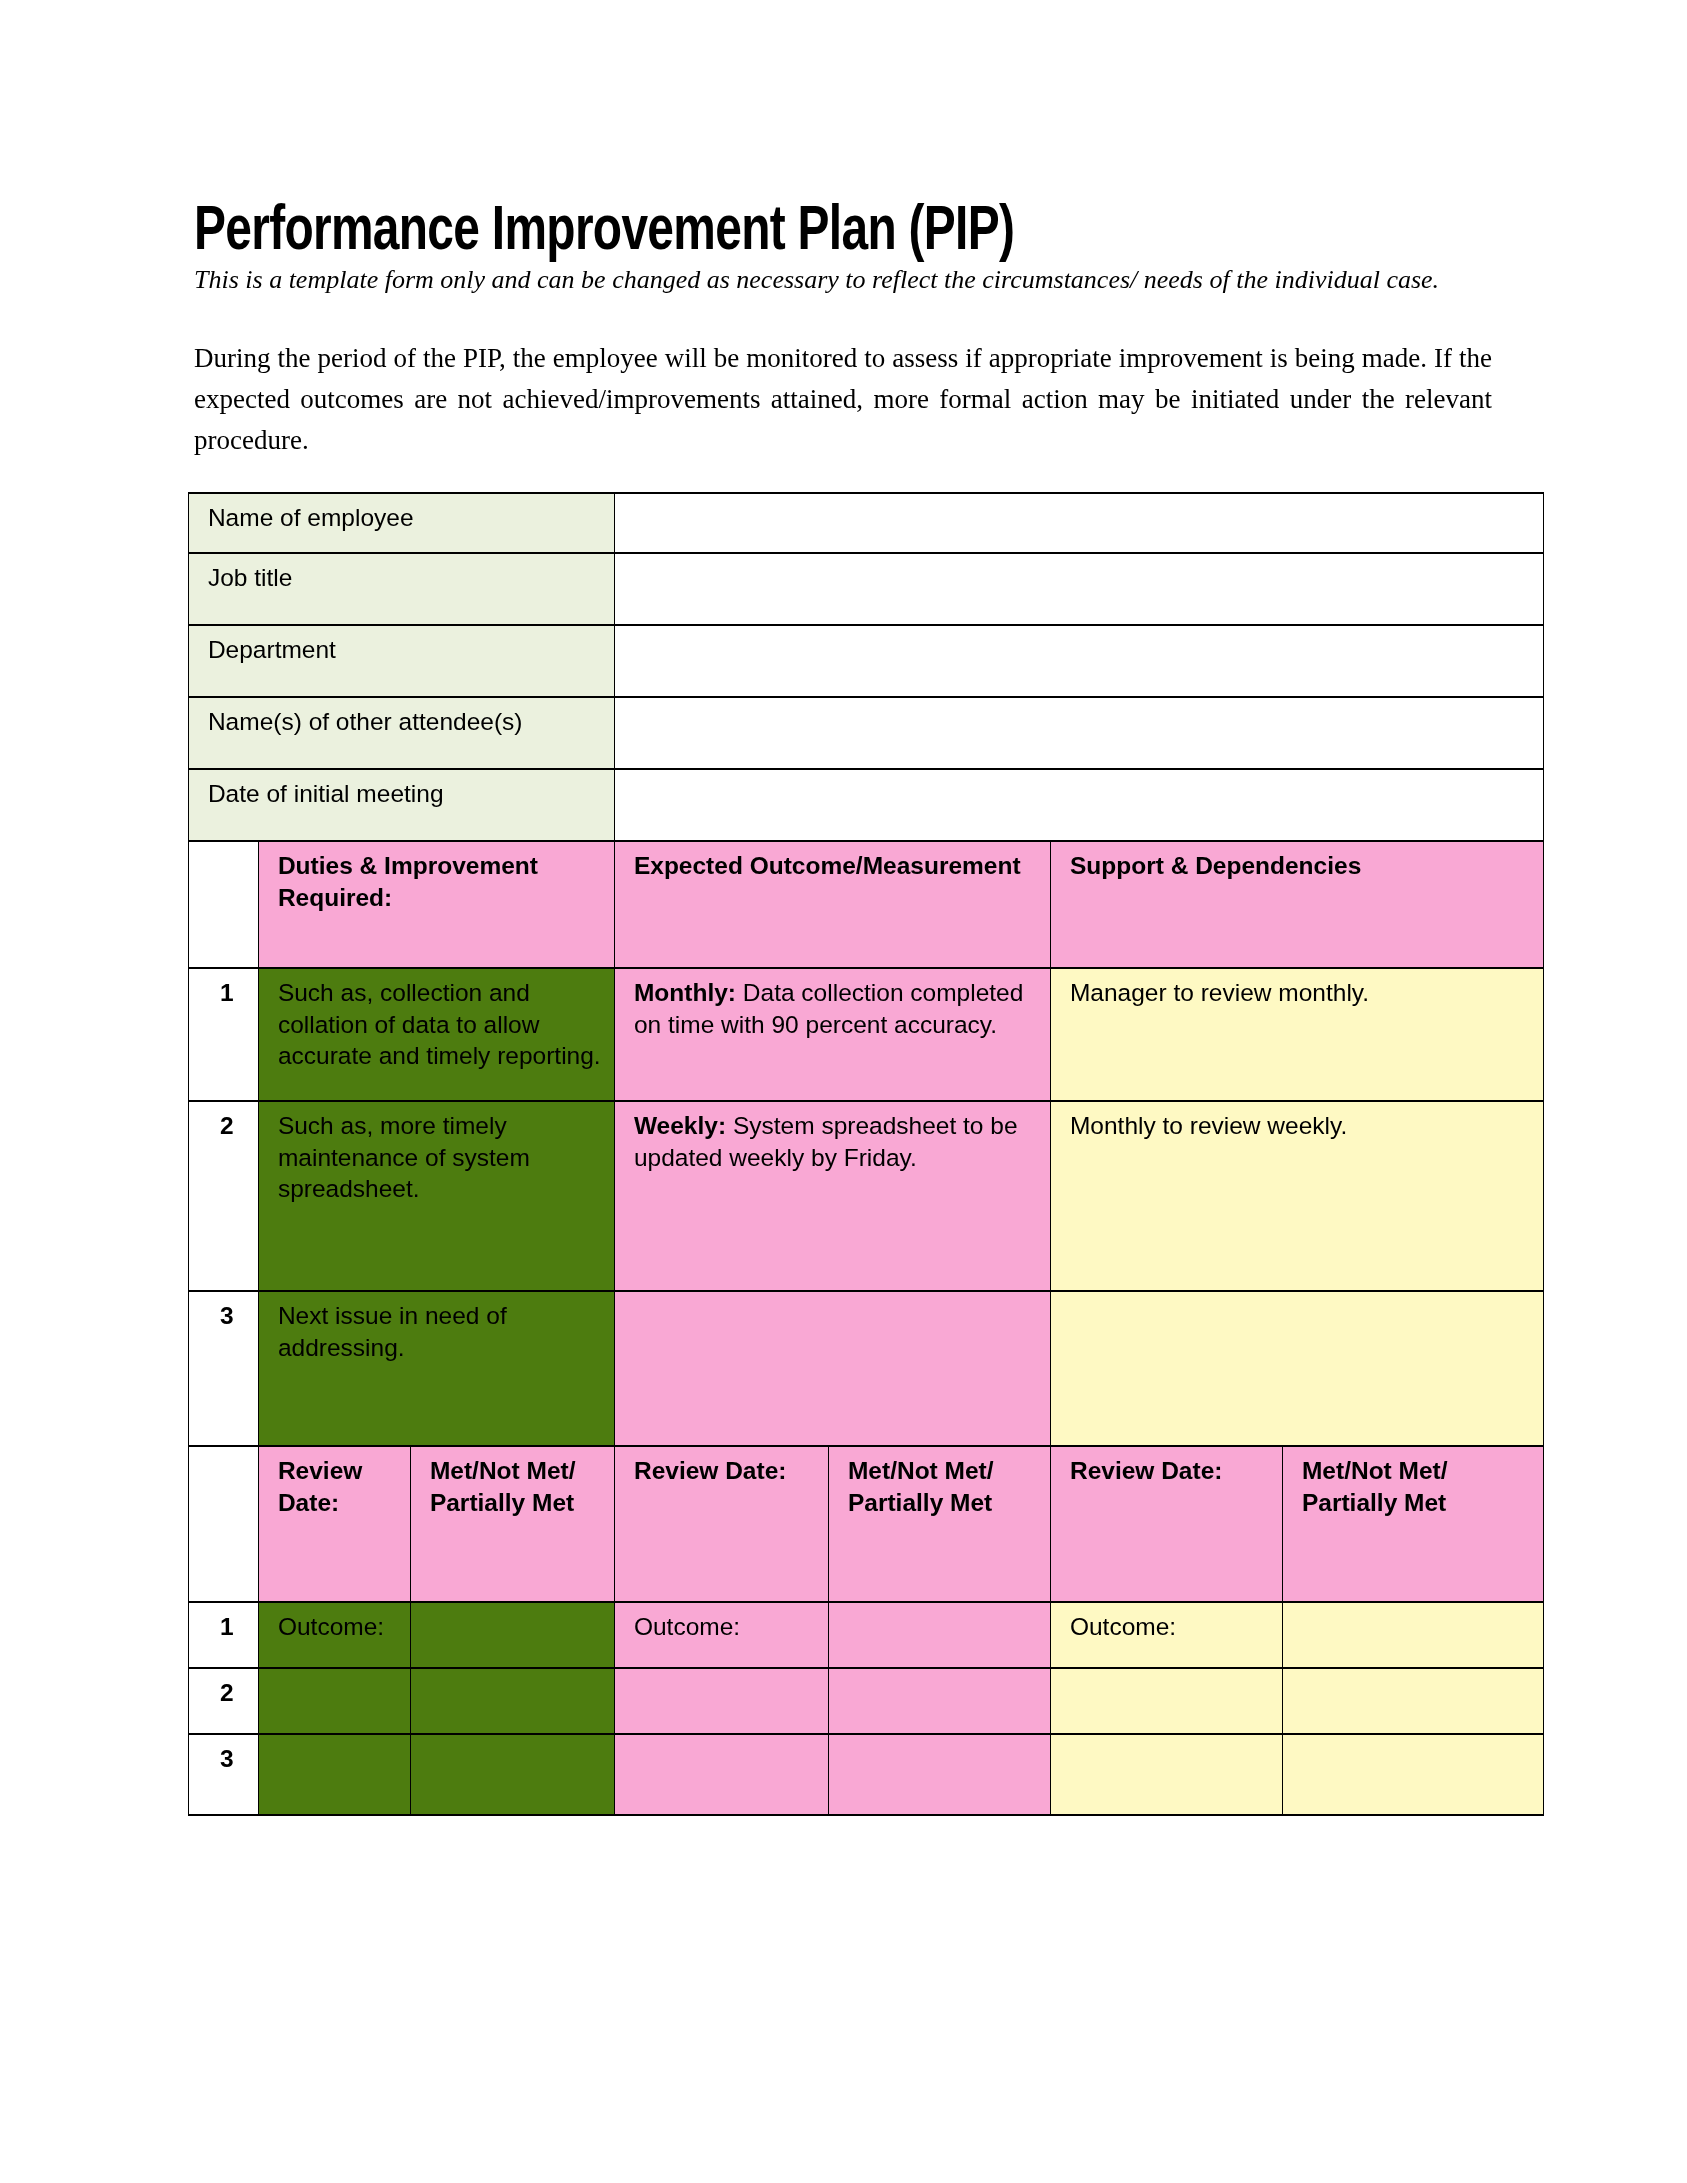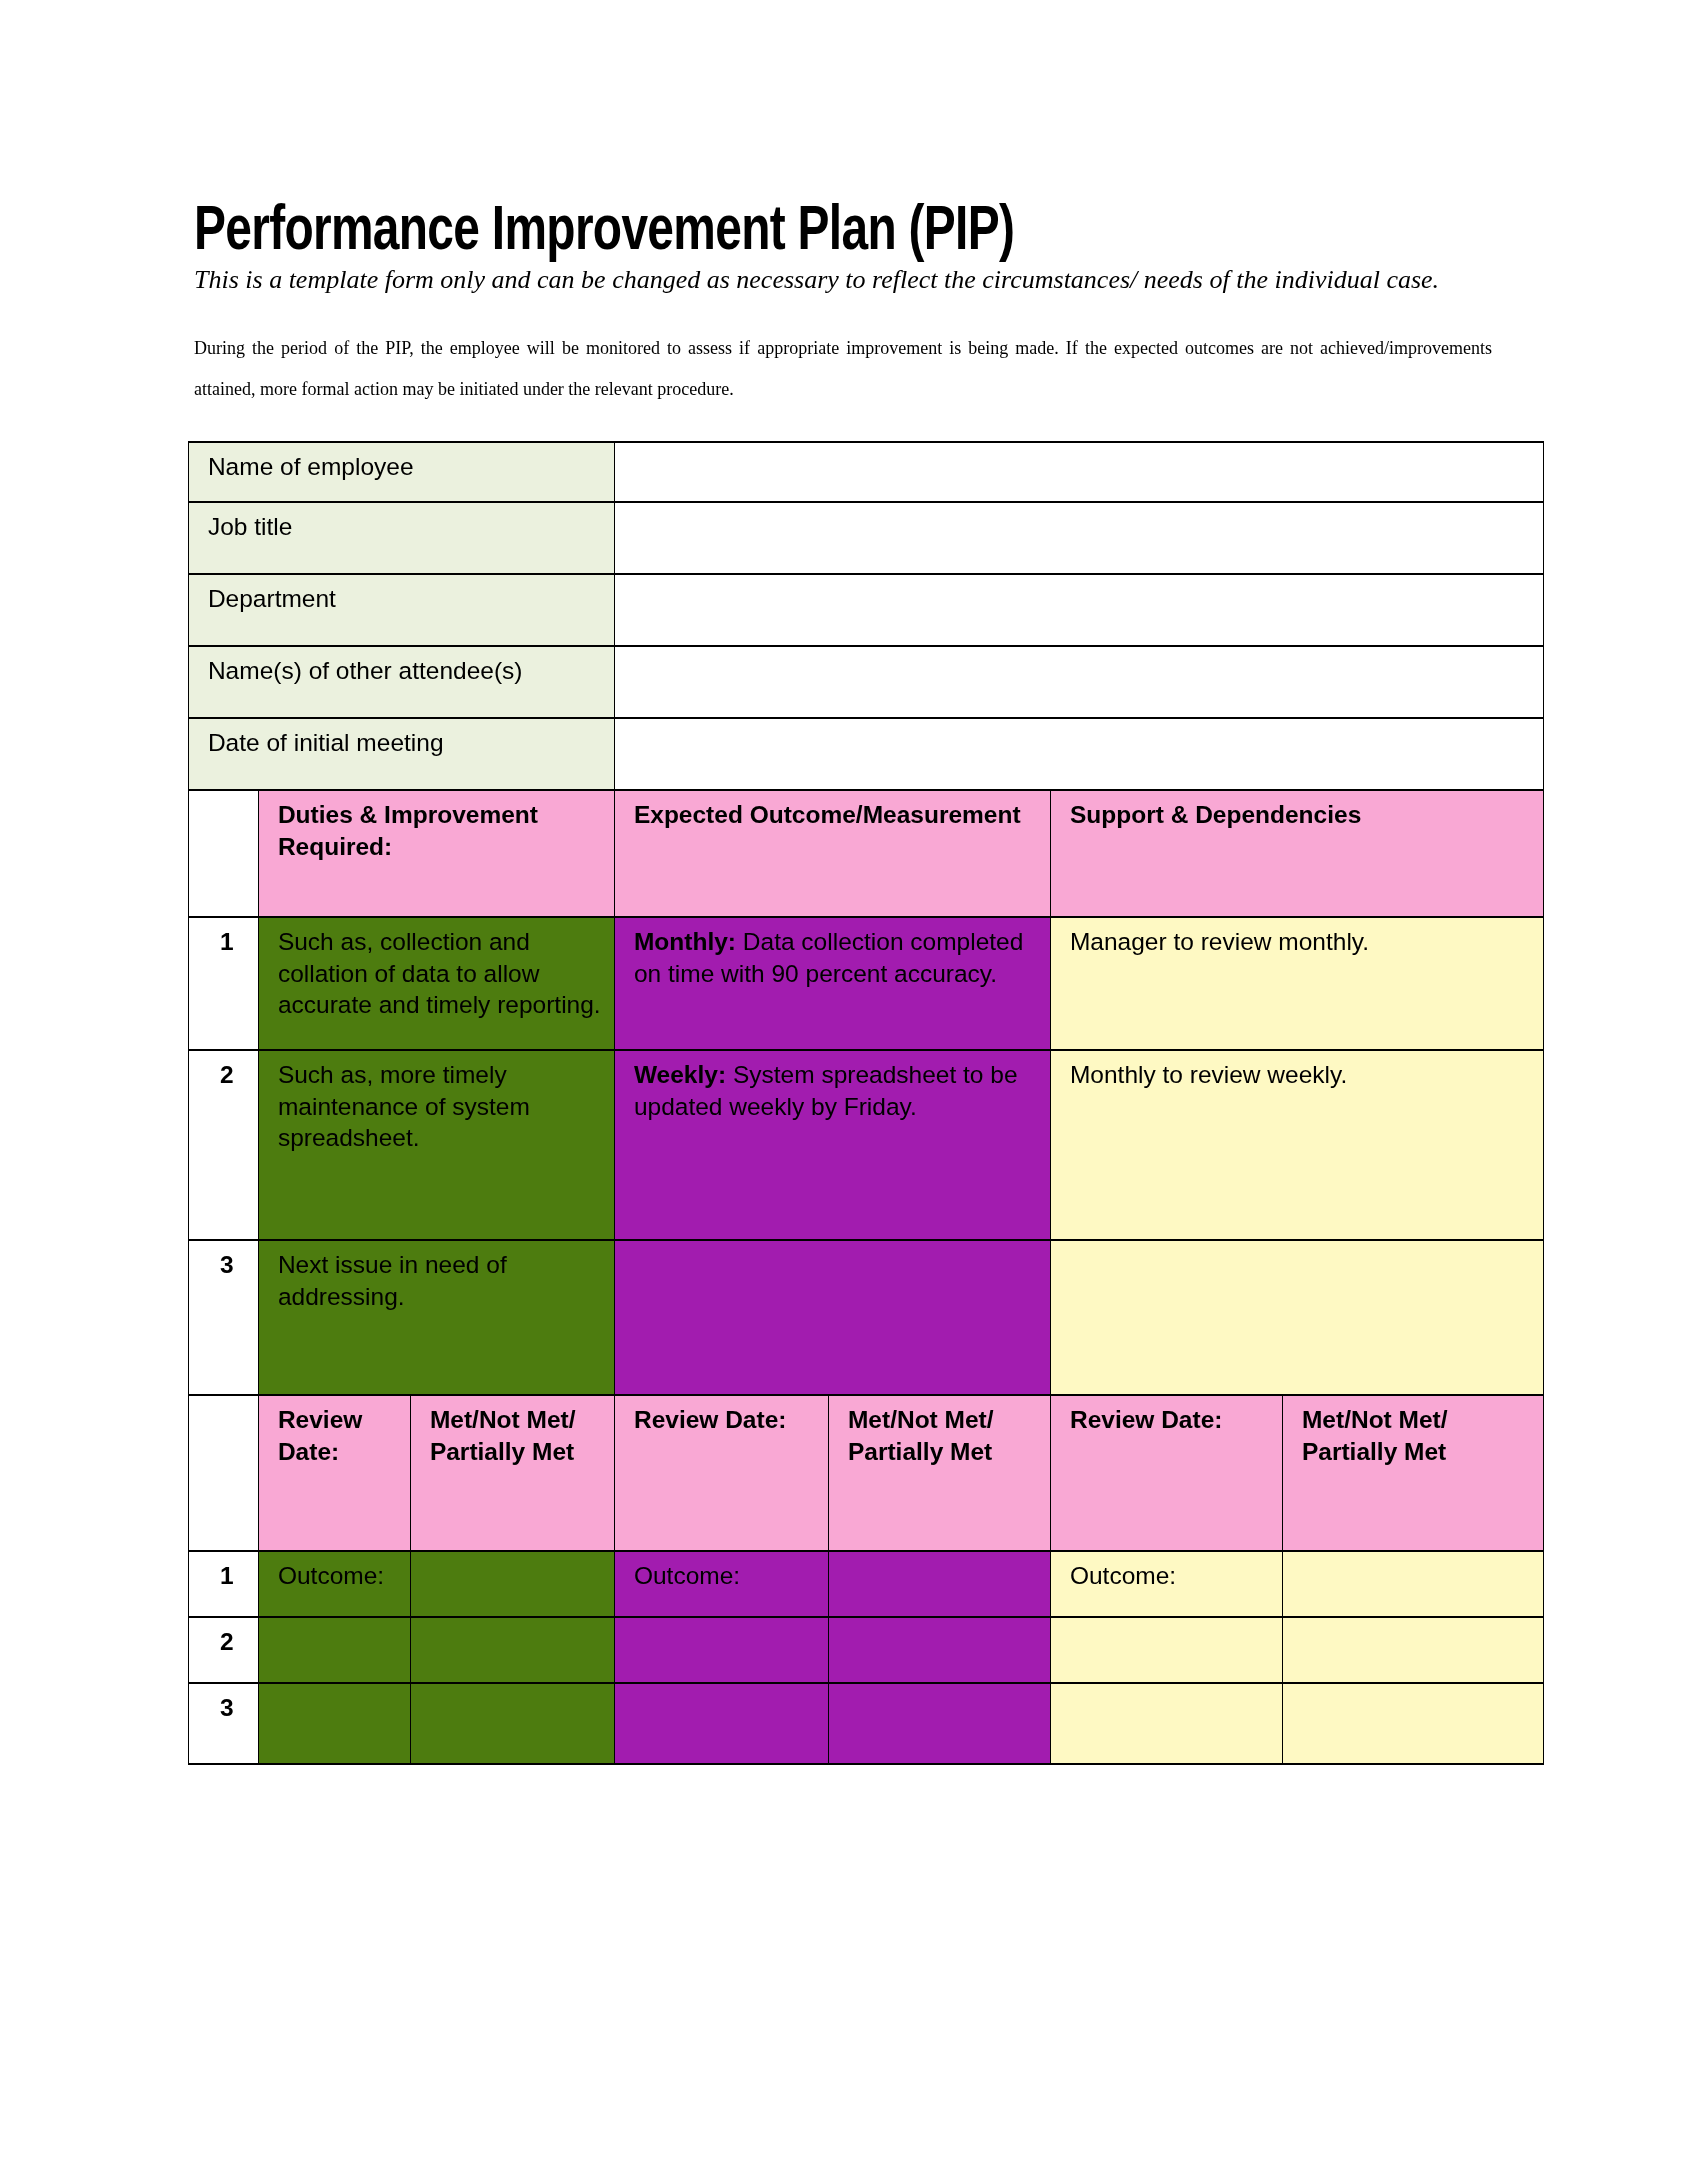--- a/index.html
+++ b/index.html
@@ -42,23 +42,23 @@
   }
   .doc-subtitle {
     margin: 3.5px 0 0 0;
     font-family: "Liberation Serif", serif;
     font-style: italic;
     font-size: 26px;
     line-height: 1.25;
     white-space: nowrap;
   }
   .intro {
-    margin: 31px 0 0 0;
+    margin: 41px 0 0 0;
     font-family: "Liberation Serif", serif;
-    font-size: 18px;
+    font-size: 27px;
     line-height: 41px;
     text-align: justify;
   }
   table.pip {
     border-collapse: collapse;
     table-layout: fixed;
     width: 1356px;
     margin-left: -6.1px;
     margin-top: 31px;
   }
@@ -88,21 +88,21 @@
   }
   td.head-cell {
     background: #f9a8d4;
     font-weight: bold;
     font-size: 26px;
     line-height: 1.42;
     padding-top: 8.7px;
   }
   td.review-head { line-height: 1.5; }
   td.green { background: #4d7c0f; }
-  td.blue  { background: #a21caf; }
+  td.blue  { background: #f9a8d4; }
   td.pink  { background: #fef9c3; }
   .b { font-weight: bold; }
 </style>
 </head>
 <body>
 
 <div class="page">
   <div class="content">
 
     <h1 class="doc-title"><span class="squeeze">Performance Improvement Plan (PIP)</span></h1>

